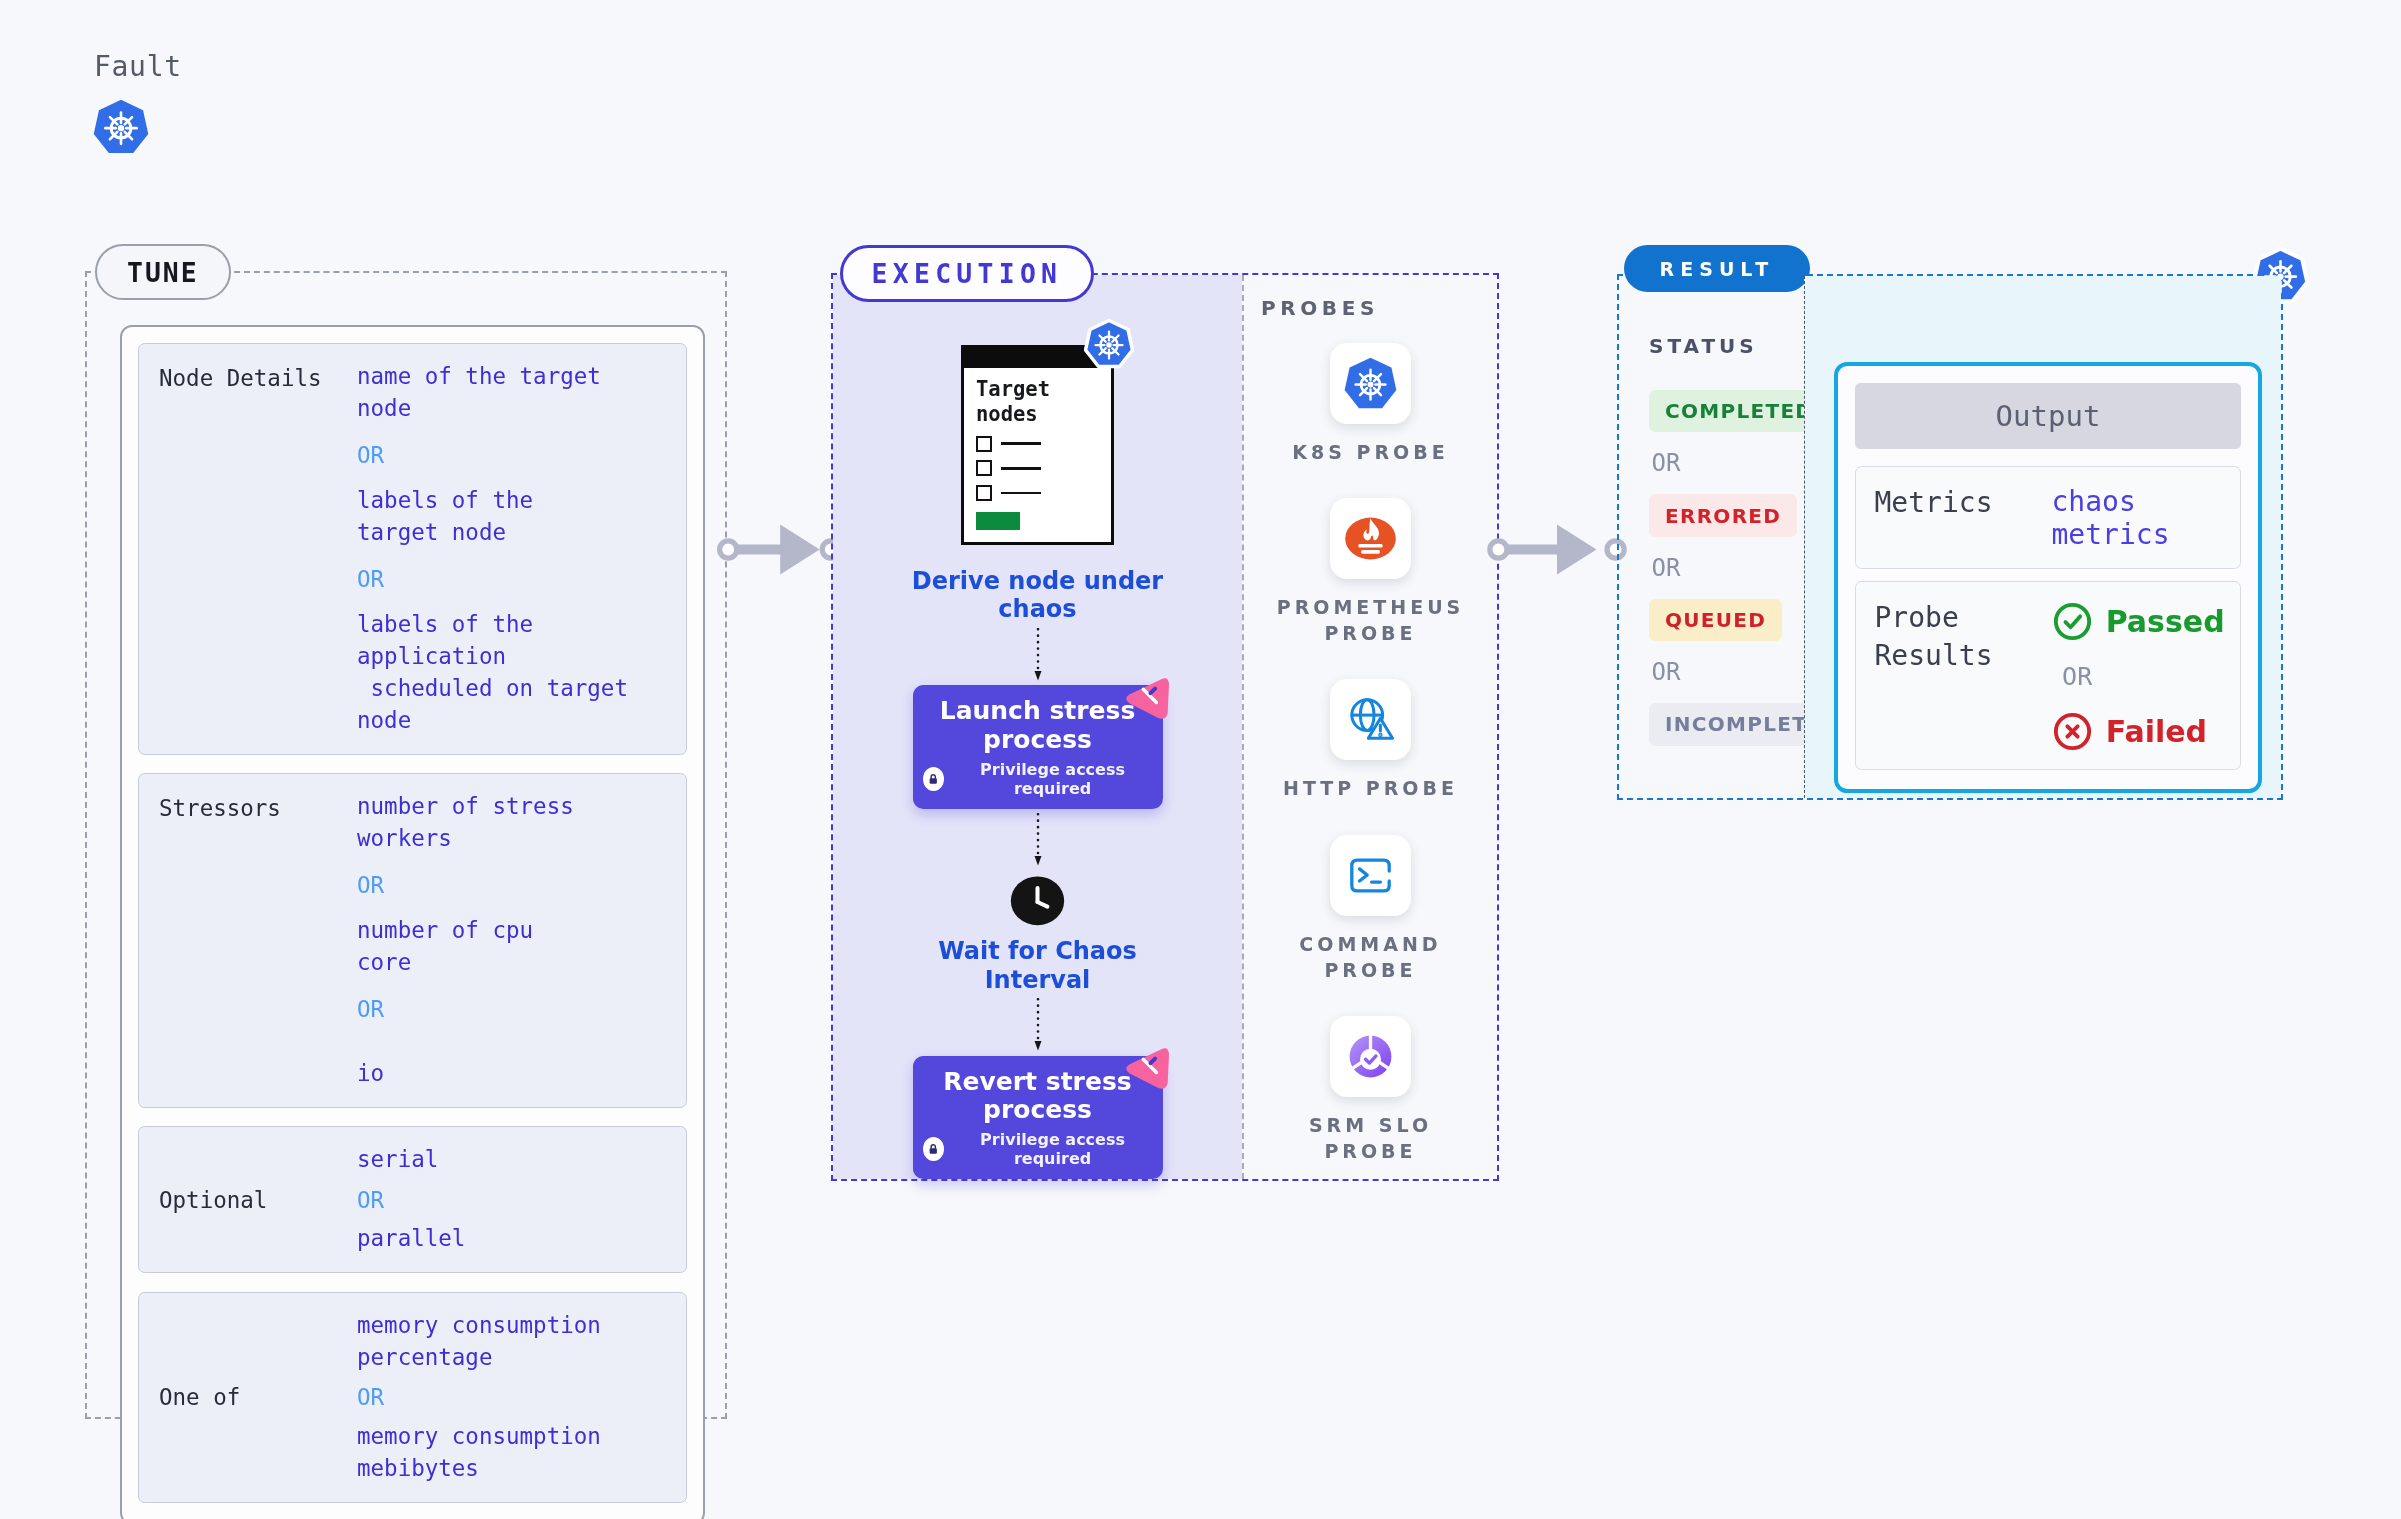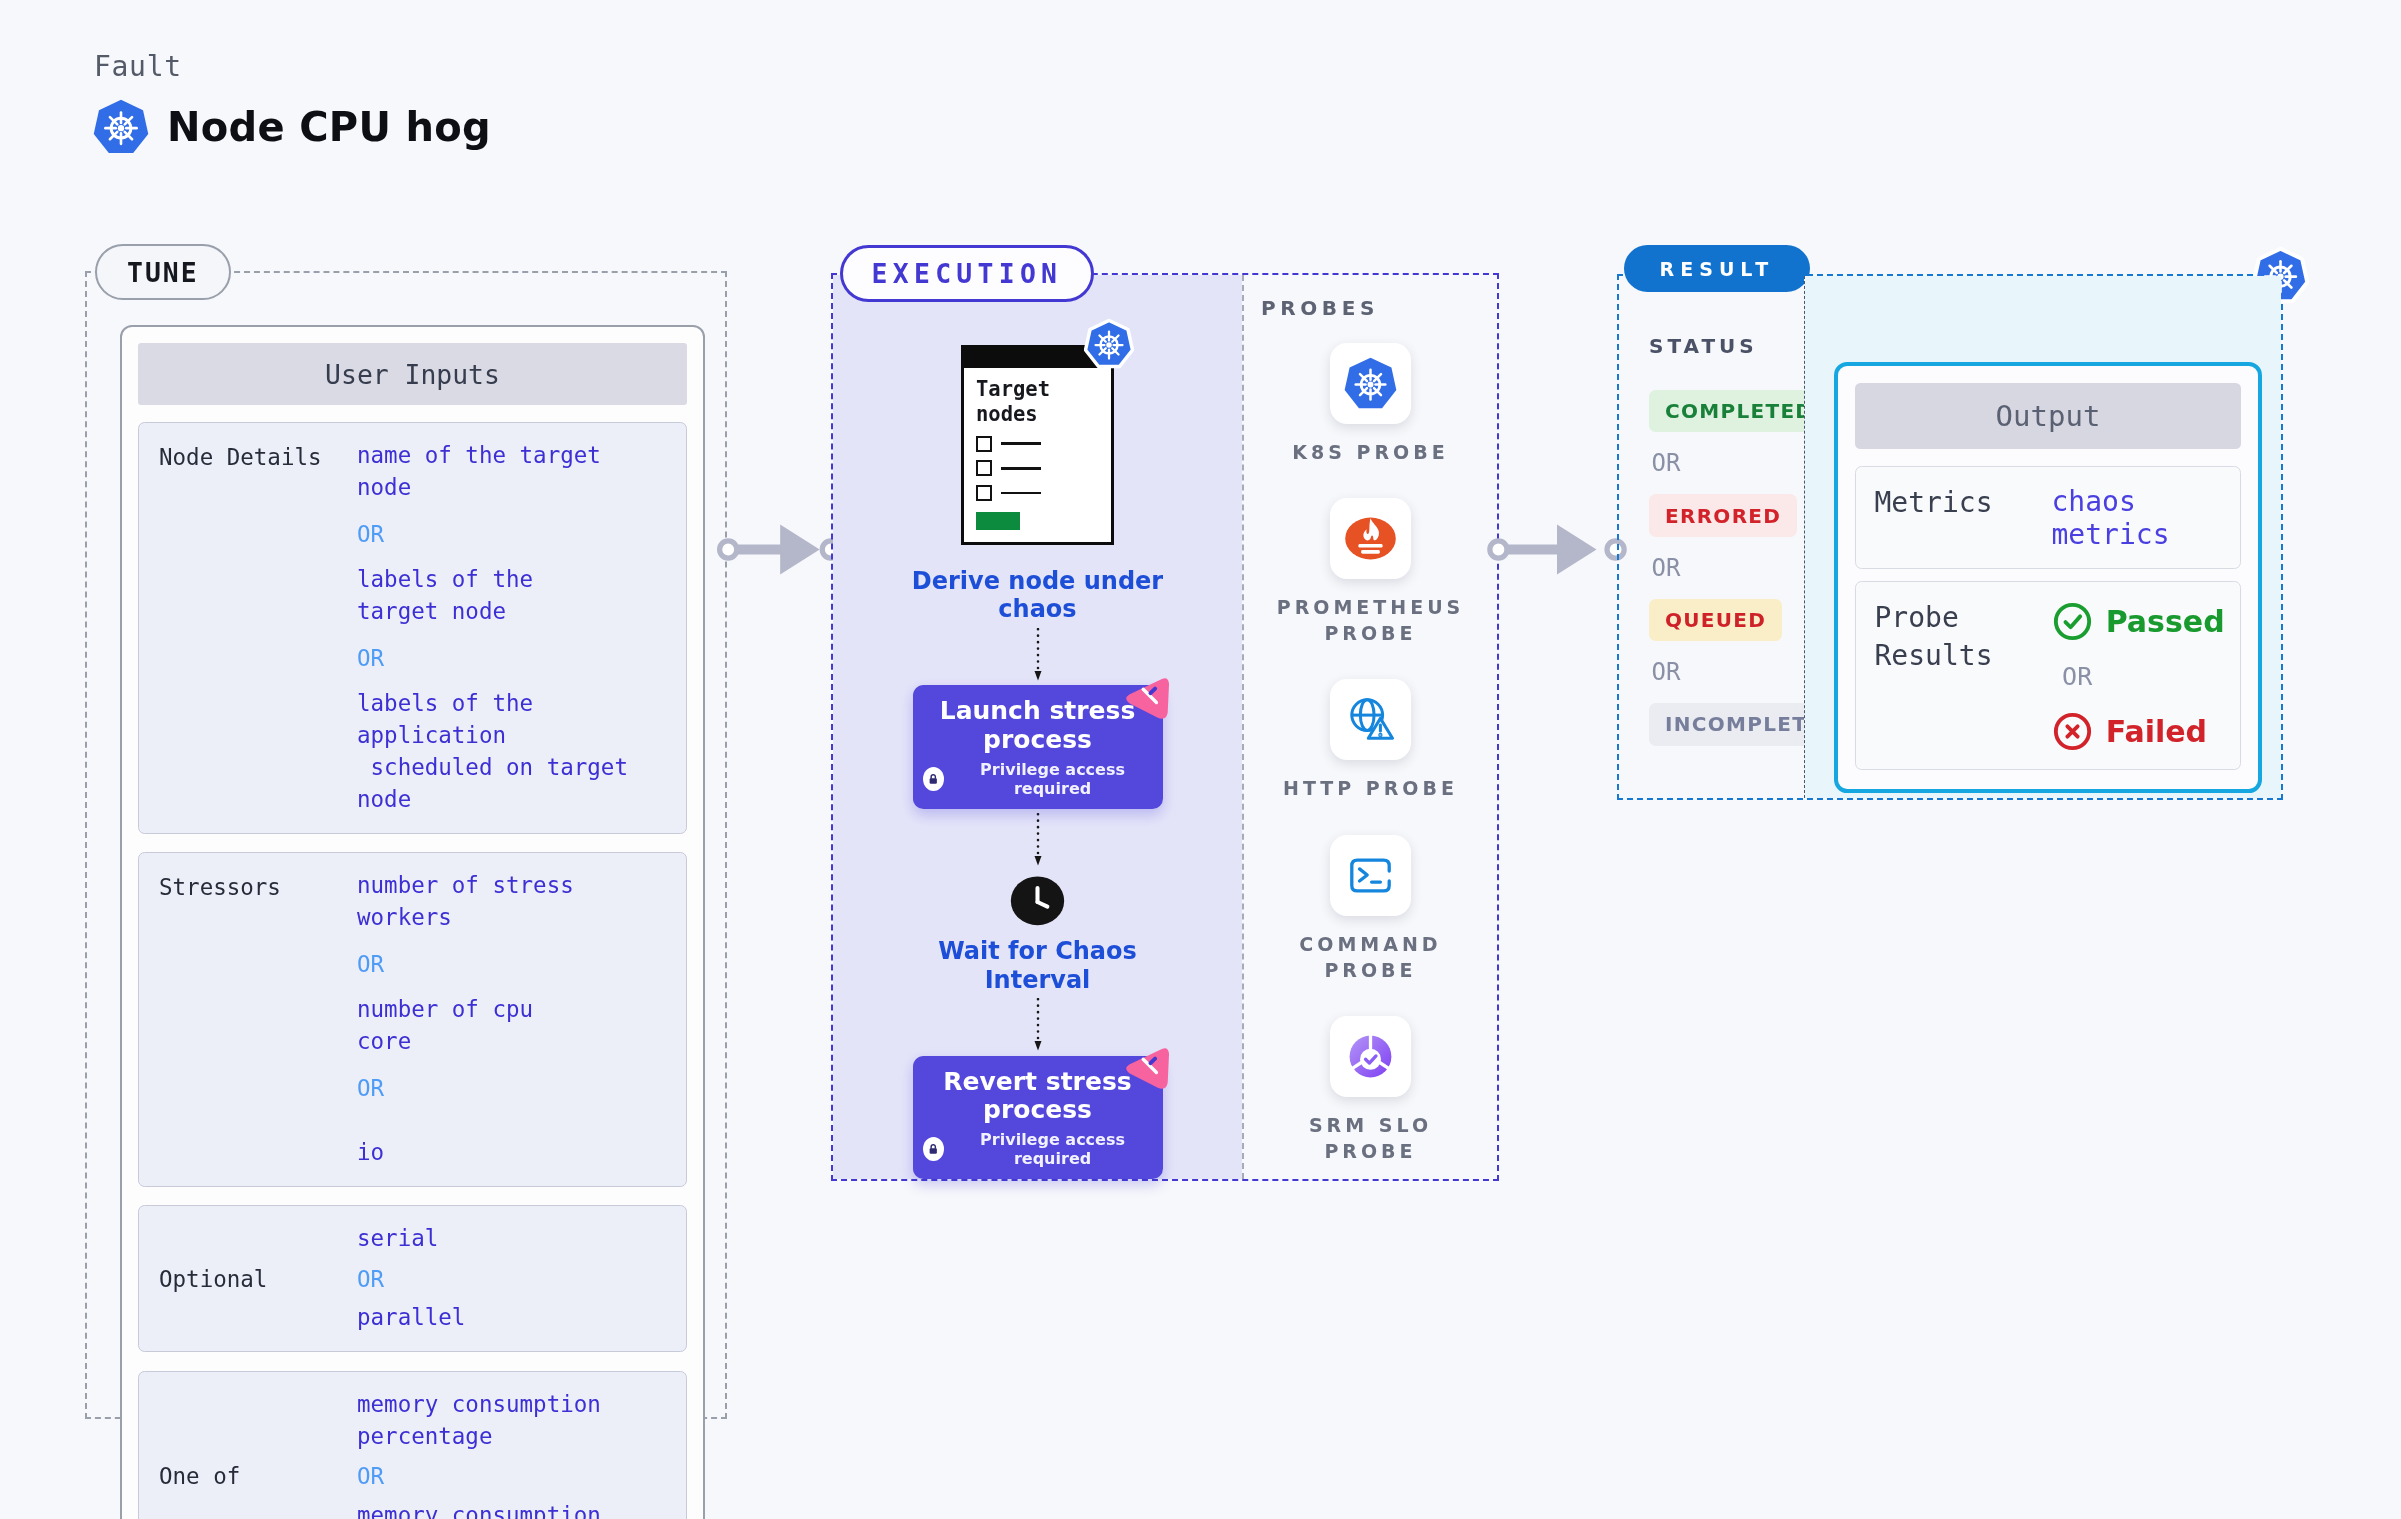--- a/index.html
+++ b/index.html
@@ -124,28 +124,26 @@
             <line x1="56.4" y1="58.4" x2="69.1" y2="71.1"></line>
             <line x1="50" y1="61" x2="50" y2="79"></line>
             <line x1="43.6" y1="58.4" x2="30.9" y2="71.1"></line>
             <line x1="41" y1="52" x2="23" y2="52"></line>
             <line x1="43.6" y1="45.6" x2="30.9" y2="32.9"></line>
             <line x1="50" y1="43" x2="50" y2="25"></line>
             <line x1="56.4" y1="45.6" x2="69.1" y2="32.9"></line>
           </g>
         </svg>
     </span>
-    <span class="page-title">Node CPU hog</span>
   </div>
 
   <div class="tune-box">
     <div class="pill tune-badge">TUNE</div>
 
     <div class="ui-card">
-      <div class="ui-head mono">User Inputs</div>
 
       <div class="ui-row">
         <div class="lbl mono">Node Details</div>
         <div class="vals">
           <div class="val mono prewrap">name of the target
 node</div>
           <div class="or mono">OR</div>
           <div class="val mono prewrap">labels of the
 target node</div>
           <div class="or mono">OR</div>

